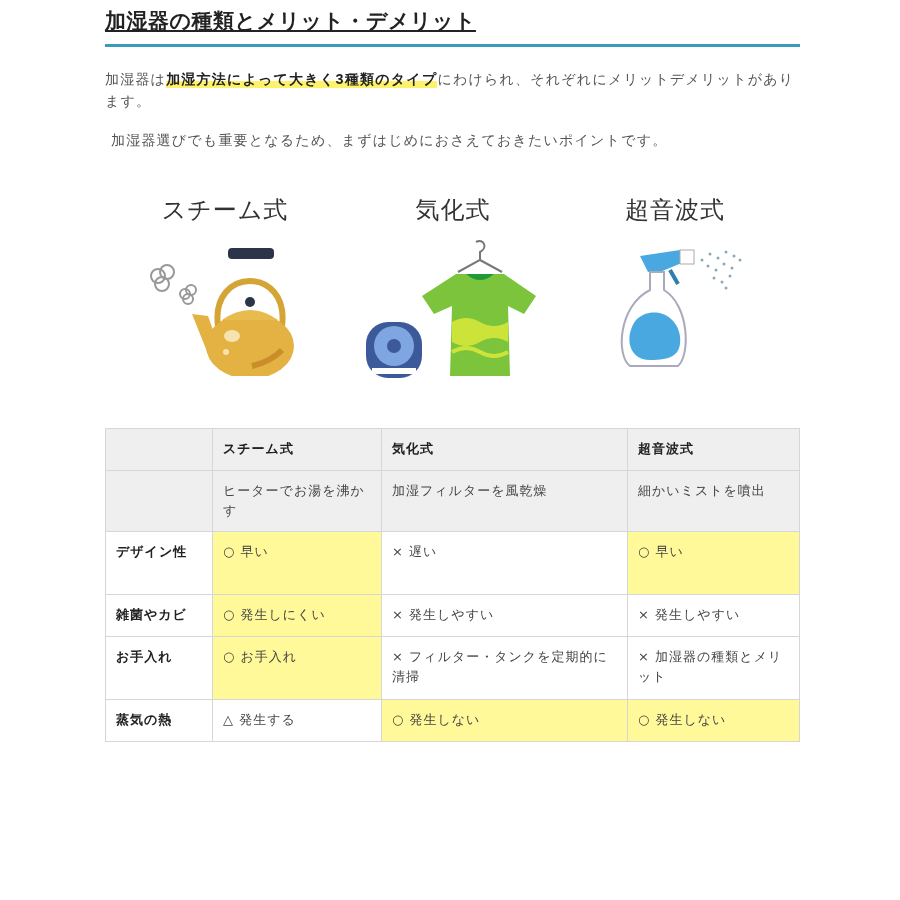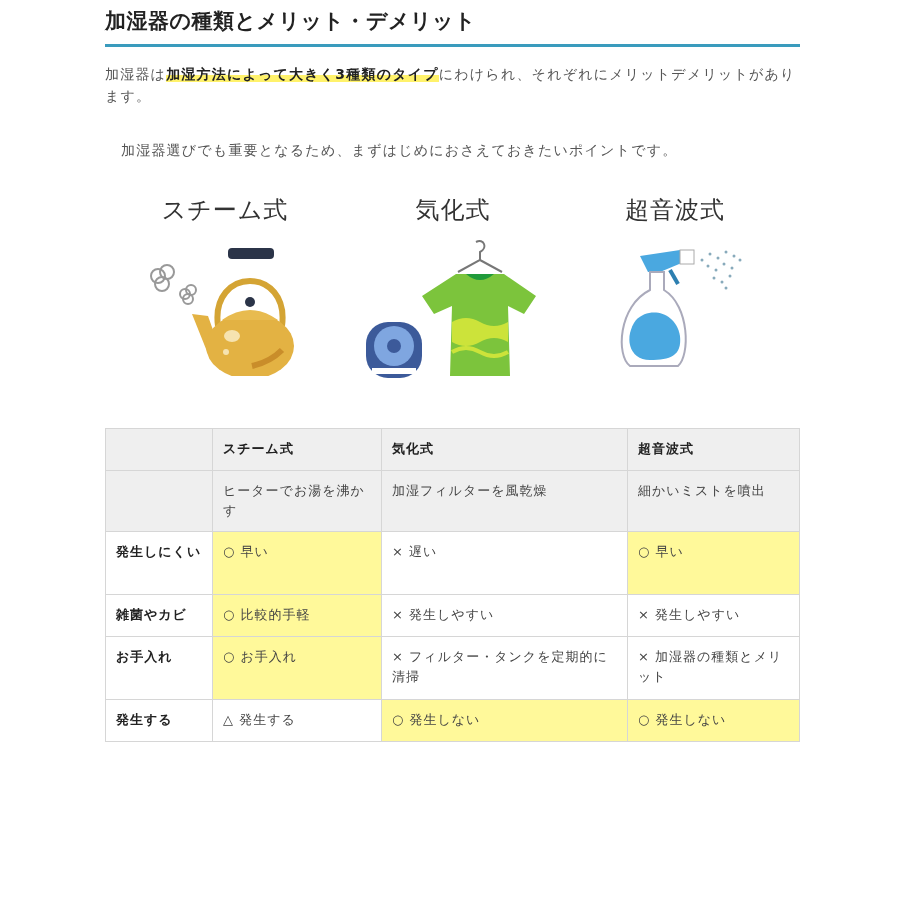--- a/index.html
+++ b/index.html
@@ -1,23 +1,23 @@
 <!DOCTYPE html>
 <html><head>
 <meta charset="utf-8">
 <style>
   html, body { margin: 0; padding: 0; background: #ffffff; }
   body { width: 900px; height: 900px; position: relative; overflow: hidden;
          font-family: "DejaVu Sans", "Liberation Sans", sans-serif; color: #333; }
   .page { position: absolute; left: 105px; top: 0; width: 695px; }
   h2.title { margin: 0; position: absolute; top: 6px; left: 0; font-size: 21px; font-weight: bold;
-             color: #222; letter-spacing: 0.5px; line-height: 30px; }
+             color: #222; letter-spacing: 0.5px; line-height: 30px; text-decoration: underline; }
   .rule { position: absolute; top: 44px; left: 0; width: 695px; height: 3px; background: #3a9bbd; }
   .para { position: absolute; left: 0; width: 695px; font-size: 14px; line-height: 22px; color: #555; letter-spacing: 1.2px; }
-  .p1 { top: 63px; }
+  .p1 { top: 69px; font-family: Liberation Mono, monospace; }
   .p2 { top: 123px; }
   .mark { font-weight: bold; color: #222; background: linear-gradient(transparent 55%, #fff26b 55%); }
 
   .types { position: absolute; top: 190px; left: 0; width: 695px; height: 210px; }
   .type { position: absolute; top: 0; width: 200px; text-align: center; }
   .type .tlabel { font-size: 24px; color: #333; line-height: 40px; letter-spacing: 1px; }
   .type svg { display: block; margin: 6px auto 0; }
   .t1 { left: 20px; } .t2 { left: 248px; } .t3 { left: 470px; }
 
   table.cmp { position: absolute; top: 428px; left: 0; width: 695px; border-collapse: collapse;
@@ -33,21 +33,21 @@
 </head>
 <body>
 
 <div class="page">
   <h2 class="title">加湿器の種類とメリット・デメリット</h2>
   <div class="rule"></div>
 
   <p class="para p1" style="margin:0">
     <span>加湿器は</span><span class="mark">加湿方法によって大きく3種類のタイプ</span><span>にわけられ、それぞれにメリットデメリットがあります。</span>
   </p>
-  <p class="para p2" style="margin:16px">加湿器選びでも重要となるため、まずはじめにおさえておきたいポイントです。</p>
+  <p class="para p2" style="margin:6px">加湿器選びでも重要となるため、まずはじめにおさえておきたいポイントです。</p>
 
   <div class="types">
     <div class="type t1">
       <div class="tlabel">スチーム式</div>
       <svg width="170" height="140" viewBox="0 0 170 140">
         <g fill="none" stroke="#999" stroke-width="2">
           <circle cx="18" cy="40" r="7"></circle>
             <circle cx="27" cy="36" r="7"></circle>
             <circle cx="22" cy="48" r="7"></circle>
           <circle cx="45" cy="58" r="5"></circle>
@@ -121,38 +121,38 @@
       <th>気化式</th>
       <th>超音波式</th>
     </tr>
     <tr class="hdr r-desc">
       <td></td>
       <td>ヒーターでお湯を沸かす</td>
       <td>加湿フィルターを風乾燥</td>
       <td>細かいミストを噴出</td>
     </tr>
     <tr class="r-tall">
-      <th class="rowlabel">発生しにくい</th>
+      <th class="rowlabel">デザイン性</th>
       <td class="hl">○ 早い</td>
       <td>× 遅い</td>
       <td class="hl">○ 早い</td>
     </tr>
     <tr class="r-short">
       <th class="rowlabel">雑菌やカビ</th>
-      <td class="hl">○ 比較的手軽</td>
+      <td class="hl">○ 発生しにくい</td>
       <td>× 発生しやすい</td>
       <td>× 発生しやすい</td>
     </tr>
     <tr class="r-tall">
       <th class="rowlabel">お手入れ</th>
       <td class="hl">○ お手入れ</td>
       <td>× フィルター・タンクを定期的に清掃</td>
       <td>× 加湿器の種類とメリット</td>
     </tr>
     <tr class="r-short">
-      <th class="rowlabel">発生する</th>
+      <th class="rowlabel">蒸気の熱</th>
       <td>△ 発生する</td>
       <td class="hl">○ 発生しない</td>
       <td class="hl">○ 発生しない</td>
     </tr>
   </tbody>
     </table>
 </div>
 
 </body></html>

